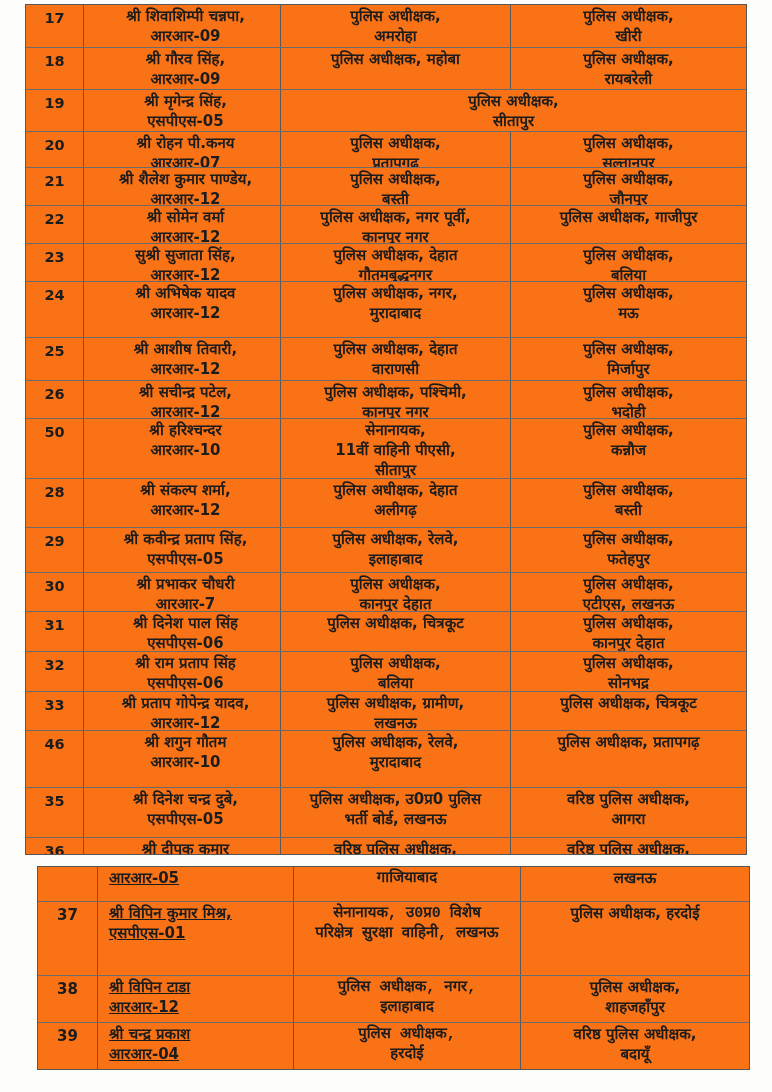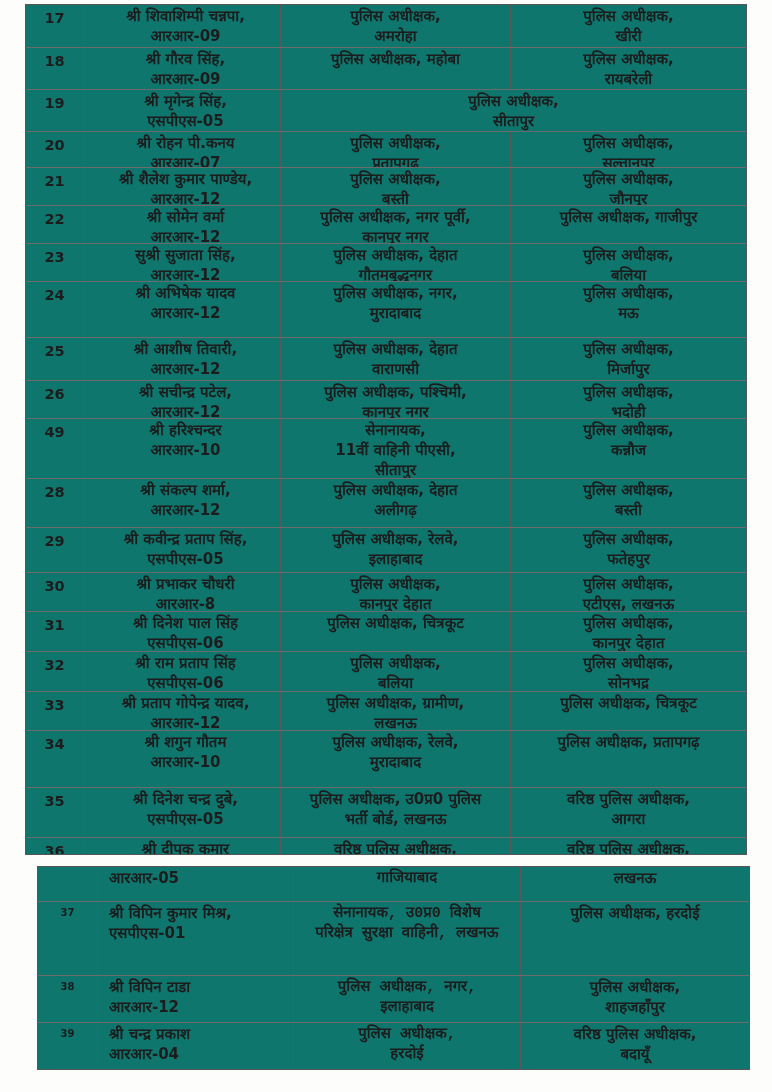--- a/index.html
+++ b/index.html
@@ -6,21 +6,21 @@
   body{
     width:772px;height:1092px;position:relative;
     background:#fdfdfb;
     font-family:"DejaVu Sans",sans-serif;
     overflow:hidden;
   }
   .tbl{
     position:absolute;
     border:1px solid #565656;
     box-sizing:border-box;
-    background:#0f766e;
+    background:#f97316;
   }
   .tr{
     display:flex;
     border-bottom:1px solid #6b6b6b;
     box-sizing:border-box;
     overflow:hidden;
   }
   .tr:last-child{border-bottom:none;}
   .td{
     box-sizing:border-box;
@@ -31,22 +31,22 @@
     font-weight:600;
     font-size:15px;
     line-height:1.32;
     overflow:hidden;
   }
   .td:last-child{border-right:none;}
   .t1 .sno{width:58px;text-align:center;padding-top:4px;font-size:14.5px;}
   .t1 .name{width:197px;text-align:center;padding-left:11px;}
   .t1 .mid{width:230px;text-align:center;}
   .t1 .dest{flex:1;text-align:center;}
-  .t2 .sno{width:60px;text-align:center;padding-top:4px;font-size:10px;}
-  .t2 .name{width:196px;text-align:left;padding-left:11px;}
+  .t2 .sno{width:60px;text-align:center;padding-top:4px;font-size:15px;}
+  .t2 .name{width:196px;text-align:left;padding-left:11px;text-decoration:underline;}
   .t2 .mid{width:227px;text-align:center;font-family:Liberation Mono, monospace;}
   .t2 .dest{flex:1;text-align:center;}
 </style>
 </head>
 <body>
 
 <div class="tbl t1" style="left:25px;top:4px;width:722px;">
   <div class="tr" style="height:43px">
     <div class="td sno">17</div>
     <div class="td name">श्री शिवाशिम्पी चन्नपा,
@@ -127,21 +127,21 @@
   <div class="tr" style="height:38px">
     <div class="td sno">26</div>
     <div class="td name">श्री सचीन्द्र पटेल,
 आरआर-12</div>
     <div class="td mid">पुलिस अधीक्षक, पश्चिमी,
 कानपुर नगर</div>
     <div class="td dest">पुलिस अधीक्षक,
 भदोही</div>
   </div>
   <div class="tr" style="height:60px">
-    <div class="td sno">49</div>
+    <div class="td sno">50</div>
     <div class="td name">श्री हरिश्चन्दर
 आरआर-10</div>
     <div class="td mid">सेनानायक,
 11वीं वाहिनी पीएसी,
 सीतापुर</div>
     <div class="td dest">पुलिस अधीक्षक,
 कन्नौज</div>
   </div>
   <div class="tr" style="height:49px">
     <div class="td sno">28</div>
@@ -157,21 +157,21 @@
     <div class="td name">श्री कवीन्द्र प्रताप सिंह,
 एसपीएस-05</div>
     <div class="td mid">पुलिस अधीक्षक, रेलवे,
 इलाहाबाद</div>
     <div class="td dest">पुलिस अधीक्षक,
 फतेहपुर</div>
   </div>
   <div class="tr" style="height:39px">
     <div class="td sno">30</div>
     <div class="td name">श्री प्रभाकर चौधरी
-आरआर-8</div>
+आरआर-7</div>
     <div class="td mid">पुलिस अधीक्षक,
 कानपुर देहात</div>
     <div class="td dest">पुलिस अधीक्षक,
 एटीएस, लखनऊ</div>
   </div>
   <div class="tr" style="height:40px">
     <div class="td sno">31</div>
     <div class="td name">श्री दिनेश पाल सिंह
 एसपीएस-06</div>
     <div class="td mid">पुलिस अधीक्षक, चित्रकूट</div>
@@ -189,21 +189,21 @@
   </div>
   <div class="tr" style="height:39px">
     <div class="td sno">33</div>
     <div class="td name">श्री प्रताप गोपेन्द्र यादव,
 आरआर-12</div>
     <div class="td mid">पुलिस अधीक्षक, ग्रामीण,
 लखनऊ</div>
     <div class="td dest">पुलिस अधीक्षक, चित्रकूट</div>
   </div>
   <div class="tr" style="height:57px">
-    <div class="td sno">34</div>
+    <div class="td sno">46</div>
     <div class="td name">श्री शगुन गौतम
 आरआर-10</div>
     <div class="td mid">पुलिस अधीक्षक, रेलवे,
 मुरादाबाद</div>
     <div class="td dest">पुलिस अधीक्षक, प्रतापगढ़</div>
   </div>
   <div class="tr" style="height:50px">
     <div class="td sno">35</div>
     <div class="td name">श्री दिनेश चन्द्र दुबे,
 एसपीएस-05</div>

